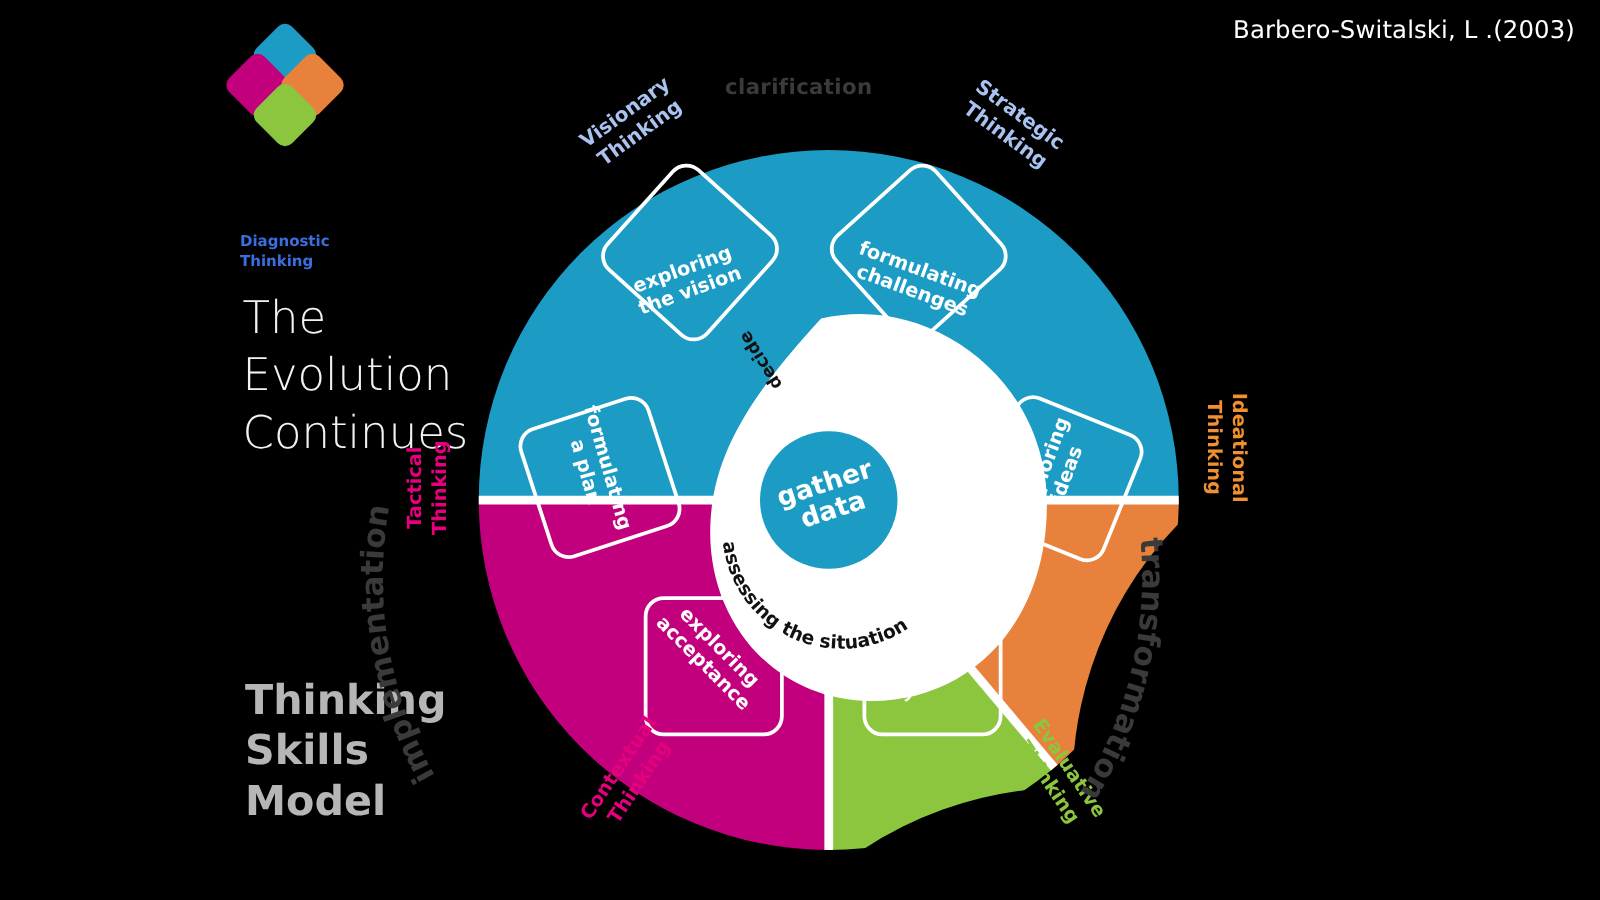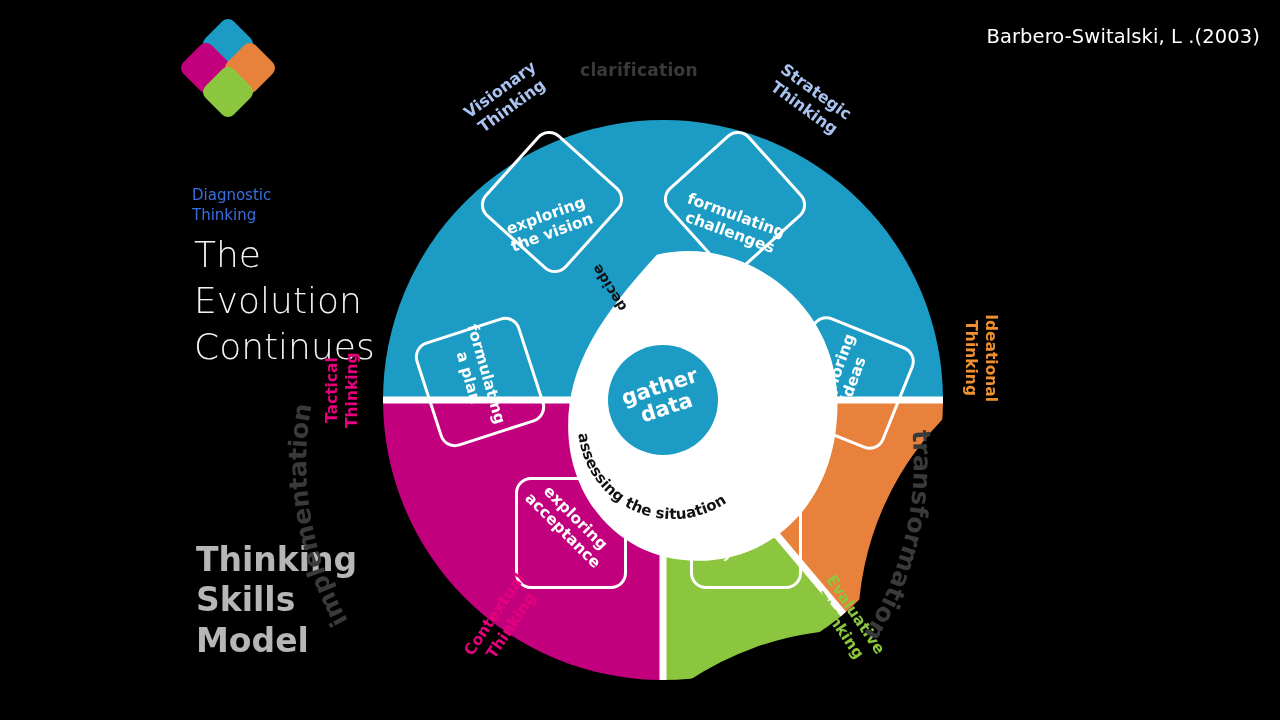--- a/index.html
+++ b/index.html
@@ -10,26 +10,26 @@
   
   #logo{position:absolute;left:186px;top:22px;width:84px;height:92px;}
   #logo .dia{position:absolute;width:40px;height:40px;border-radius:8px;
              transform:rotate(45deg);}
   #logo .dia.top   {left:22px;top:2px;  background:#1C9CC4;}
   #logo .dia.left  {left:0px; top:26px; background:#C2007E;}
   #logo .dia.right {left:44px;top:26px; background:#E8813C;}
   #logo .dia.bottom{left:22px;top:50px; background:#8CC63F;}
 
   
-  #citations{position:absolute;right:20px;top:24px;text-align:right;
+  #citations{position:absolute;right:20px;top:11px;text-align:right;
              color:#fff;font-size:19.5px;line-height:1.35;letter-spacing:.1px;}
 
   
   #diagnostic{position:absolute;left:192px;top:186px;color:#3A6FE0;
-              font-weight:normal;font-size:15px;line-height:1.33;}
+              font-weight:bold;font-size:12px;line-height:1.33;}
   #evolution{position:absolute;left:194px;top:232px;color:#f2f2f2;
              font-size:36px;line-height:1.28;font-weight:300;}
   #tsm{position:absolute;left:196px;top:540px;color:#b6b6b6;
        font-weight:bold;font-size:33px;line-height:1.22;}
 
   
   #wheel{position:absolute;left:383px;top:120px;width:560px;height:560px;}
   #wheel svg{display:block;}
 
   

